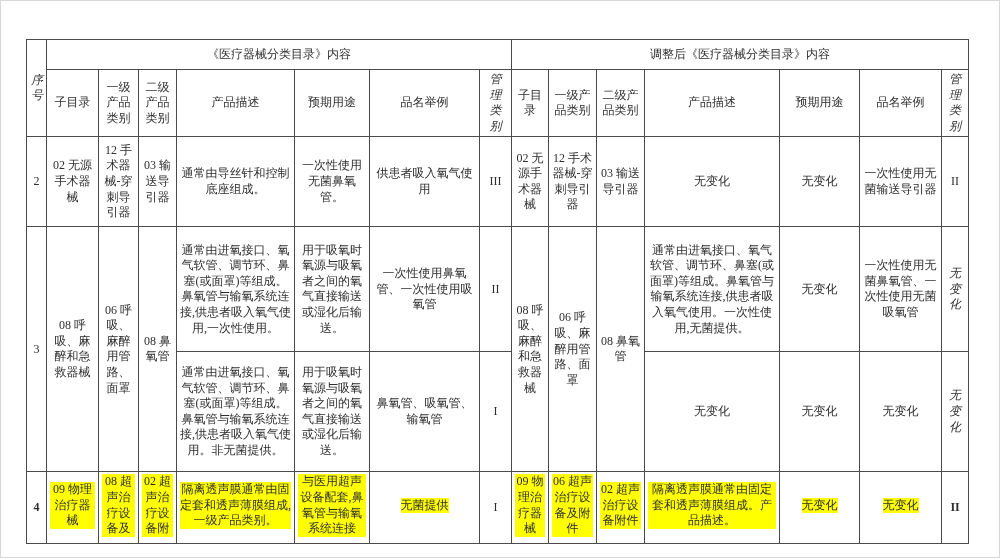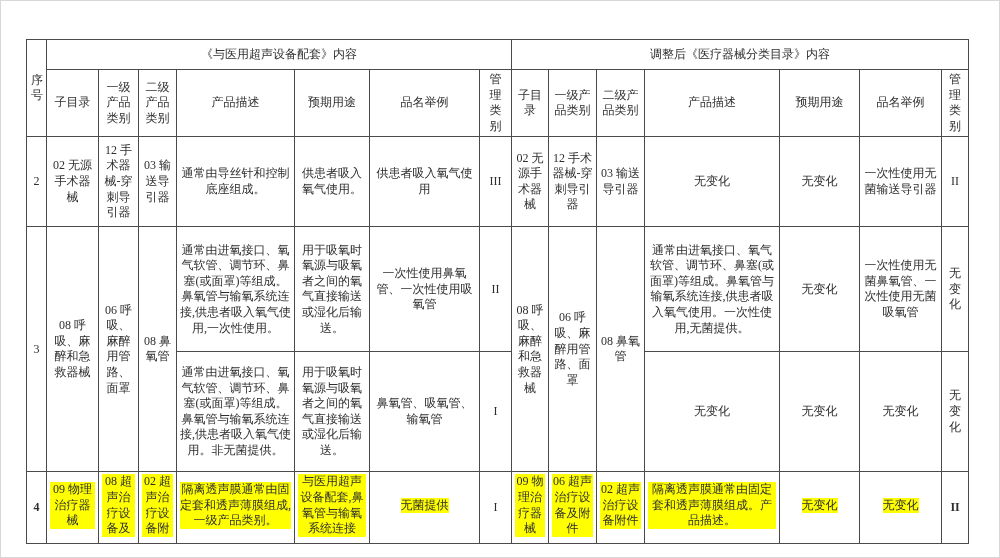--- a/index.html
+++ b/index.html
@@ -28,21 +28,21 @@
   }
   table.doc td, table.doc th {
     border: 1px solid #4a4a4a;
     text-align: center;
     vertical-align: middle;
     padding: 2px 3px;
     font-weight: normal;
     word-break: break-all;
     overflow: hidden;
   }
-  .vstack { display: inline-block; width: 1.15em; line-height: 1.3; }
+  .vstack { display: inline-block; width: 1.15em; line-height: 1.3; font-style: italic; }
   .hl { background: #ffff00; }
   .clip { max-height: 63px; overflow: hidden; display: inline-block; }
   .seqnum { font-weight: bold; }
 </style>
 </head>
 <body>
 
 <div class="page">
   <table class="doc">
     <colgroup>
@@ -59,21 +59,21 @@
         <col style="width:48px">
         <col style="width:135px">
       <col style="width:80px">
         <col style="width:82px">
         <col style="width:27px">
     </colgroup>
 
     <tbody>
         <tr style="height:30px">
       <th rowspan="2"><span class="vstack">序号</span></th>
-      <th colspan="7">《与医用超声设备配套》内容</th>
+      <th colspan="7">《医疗器械分类目录》内容</th>
       <th colspan="7">调整后《医疗器械分类目录》内容</th>
     </tr>
 
     <tr style="height:57px">
       <th>子目录</th>
       <th>一级产品类别</th>
       <th>二级产品类别</th>
       <th>产品描述</th>
       <th>预期用途</th>
       <th>品名举例</th>
@@ -86,21 +86,21 @@
       <th>品名举例</th>
       <th><span class="vstack">管理类别</span></th>
     </tr>
 
     <tr style="height:90px">
       <td>2</td>
       <td>02 无源手术器械</td>
       <td>12 手术器械-穿刺导引器</td>
       <td>03 输送导引器</td>
       <td>通常由导丝针和控制底座组成。</td>
-      <td>供患者吸入氧气使用。</td>
+      <td>一次性使用无菌鼻氧管。</td>
       <td>供患者吸入氧气使用</td>
       <td>III</td>
       <td>02 无源手术器械</td>
       <td>12 手术器械-穿刺导引器</td>
       <td>03 输送导引器</td>
       <td>无变化</td>
       <td>无变化</td>
       <td>一次性使用无菌输送导引器</td>
       <td>II</td>
     </tr>

